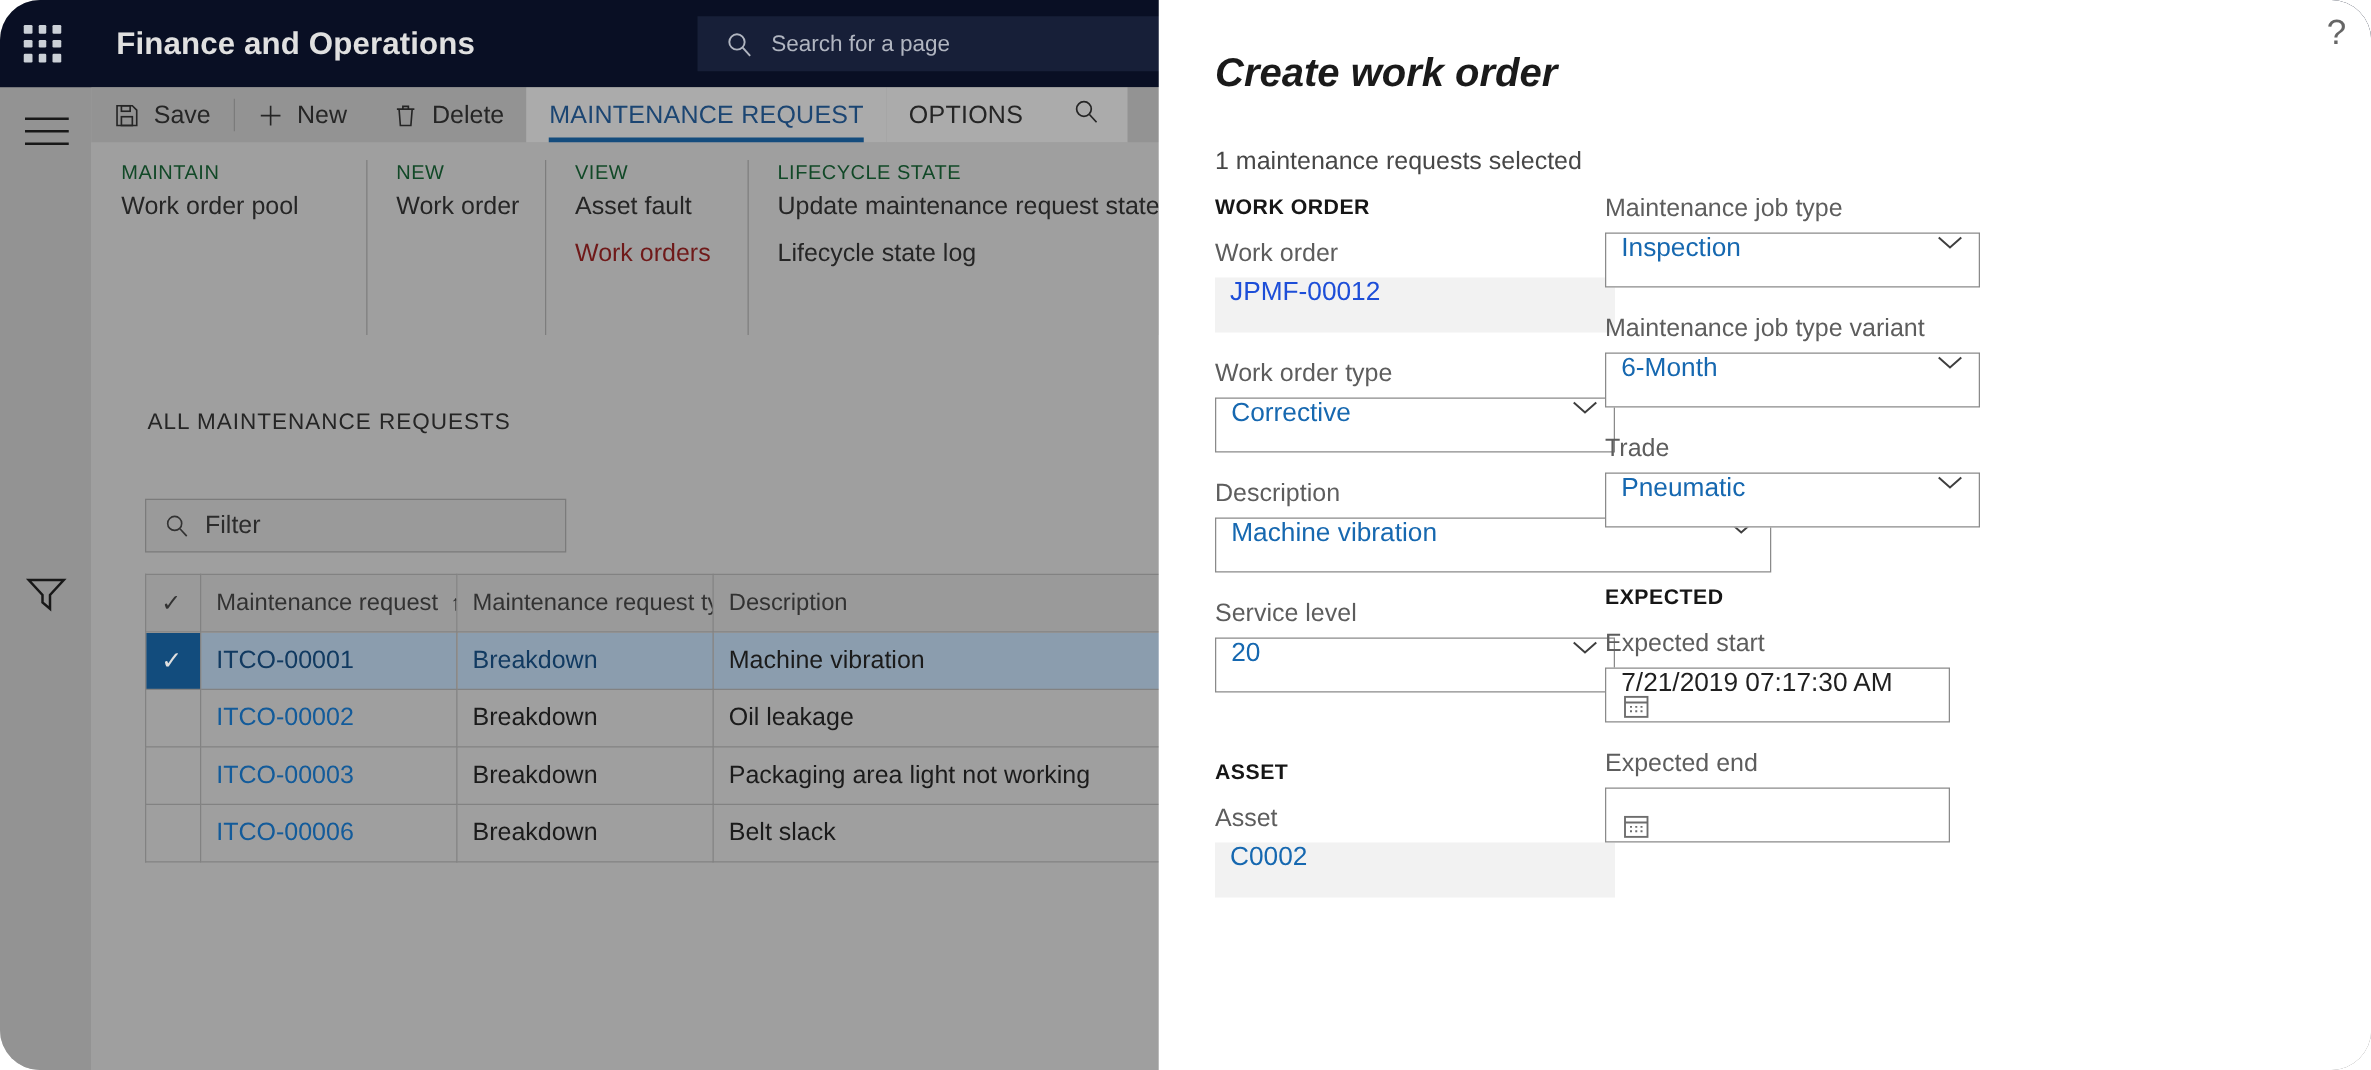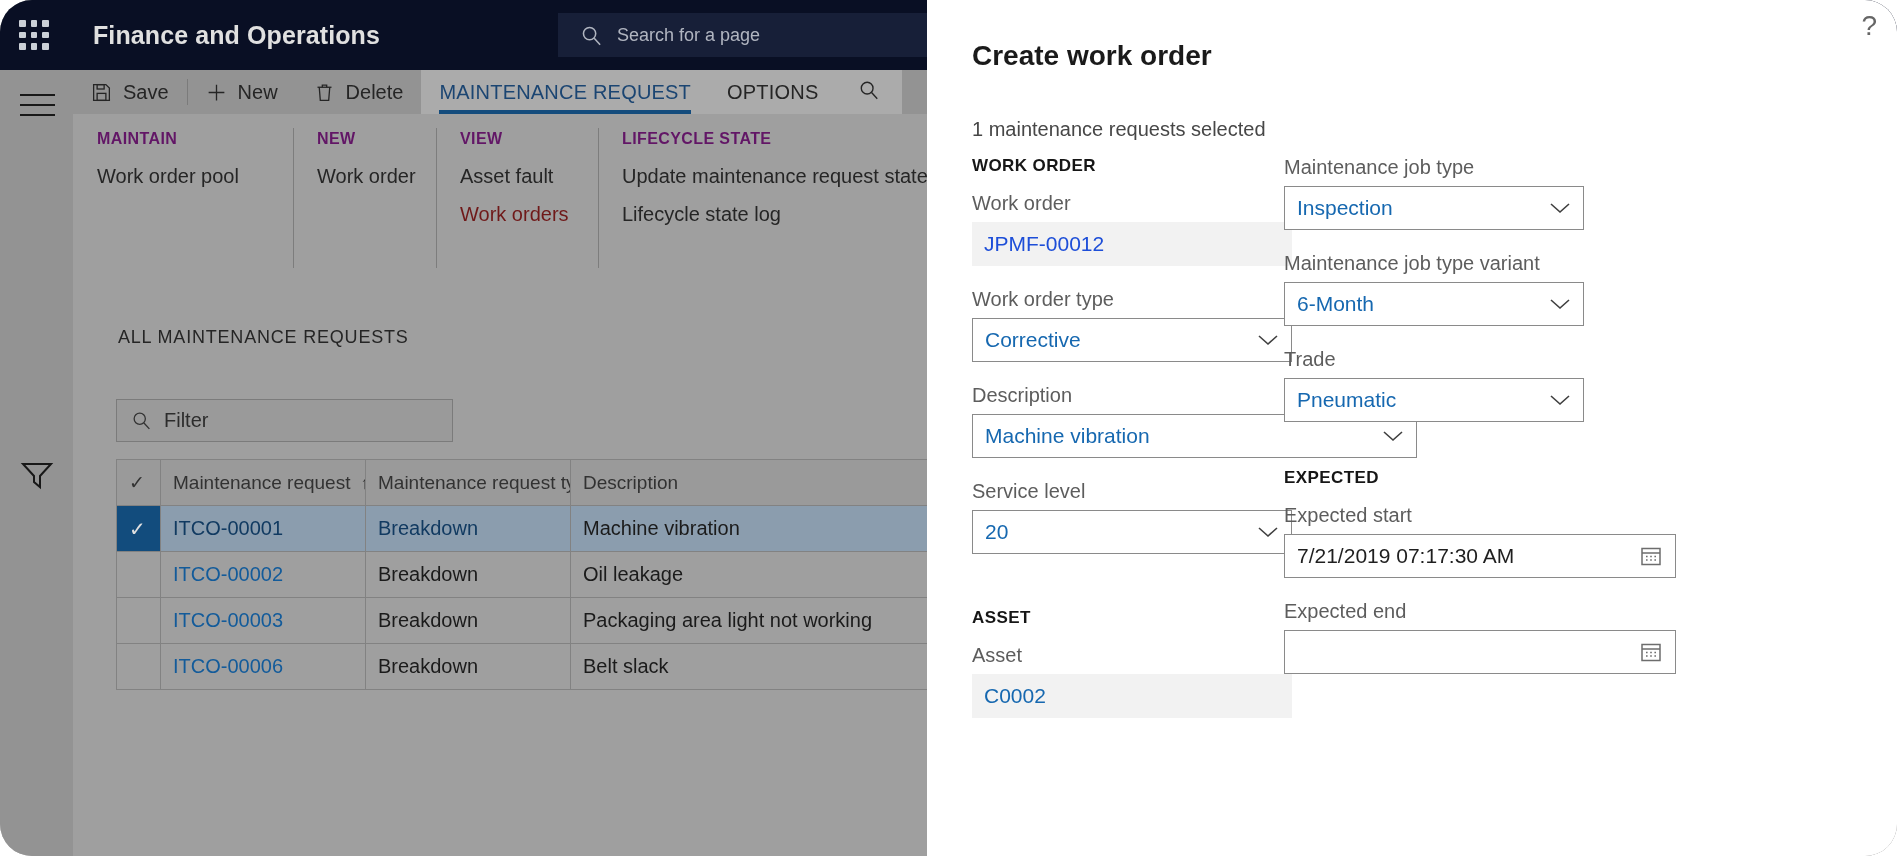--- a/index.html
+++ b/index.html
@@ -188,24 +188,24 @@
     content: "";
     position: absolute;
     left: 0;
     top: 14px;
     bottom: 14px;
     width: 1px;
     background: #8f8f8f;
   }
   .rib-head {
     font-size: 16px;
-    font-weight: bold;
-    color: #701a75;
+    font-weight: normal;
+    color: #14532d;
     letter-spacing: 0.4px;
-    margin-bottom: 17px;
+    margin-bottom: 6px;
     white-space: nowrap;
   }
   .rib-item {
     font-size: 20px;
     color: #2b2b2b;
     margin-bottom: 15px;
     white-space: nowrap;
     cursor: pointer;
   }
   .rib-item.disabled { color: #7f1d1d; cursor: default; }
@@ -313,24 +313,25 @@
     top: 12px;
     font-size: 28px;
     color: #666666;
     cursor: pointer;
     line-height: 1;
   }
   .dlg-title {
     position: absolute;
     left: 45px;
     top: 40px;
-    font-size: 28px;
+    font-size: 32px;
     font-weight: bold;
     color: #1a1a1a;
     white-space: nowrap;
+    font-style: italic;
   }
   .dlg-subtitle {
     position: absolute;
     left: 45px;
     top: 118px;
     font-size: 20px;
     color: #474747;
     white-space: nowrap;
   }
   .dlg-col-left { position: absolute; left: 45px; top: 156px; width: 320px; }
@@ -348,21 +349,21 @@
   .field .lbl {
     font-size: 20px;
     color: #5d5d5d;
     margin-bottom: 7px;
     white-space: nowrap;
   }
   .ctl {
     height: 44px;
     box-sizing: border-box;
     display: flex;
-    align-items: center;
+    align-items: flex-start;
     padding: 0 12px;
     font-size: 21px;
   }
   .ctl.readonly {
     background: #f2f2f2;
     border: none;
     color: #1d4ed8;
   }
   .ctl.readonly.link-val { color: #1668b0; }
   .ctl.boxed {
@@ -371,21 +372,21 @@
     color: #1668b0;
     justify-content: space-between;
     cursor: pointer;
   }
   .ctl.boxed.dark { color: #1f1f1f; }
   .ctl .chev { color: #3f3f3f; display: flex; align-items: center; flex: none; }
   .ctl .val { overflow: hidden; white-space: nowrap; }
   .w-wide { width: 320px; }
   .w-desc { width: 445px; }
   .w-right { width: 300px; }
-  .w-date { width: 392px; }
+  .w-date { width: 276px; flex-direction: column; }
   .spacer-lg { height: 32px; }
   .spacer-md { height: 24px; }
 </style>
 </head>
 <body>
 
 <div id="app">
 
   <div class="topbar">
     <div class="waffle">

